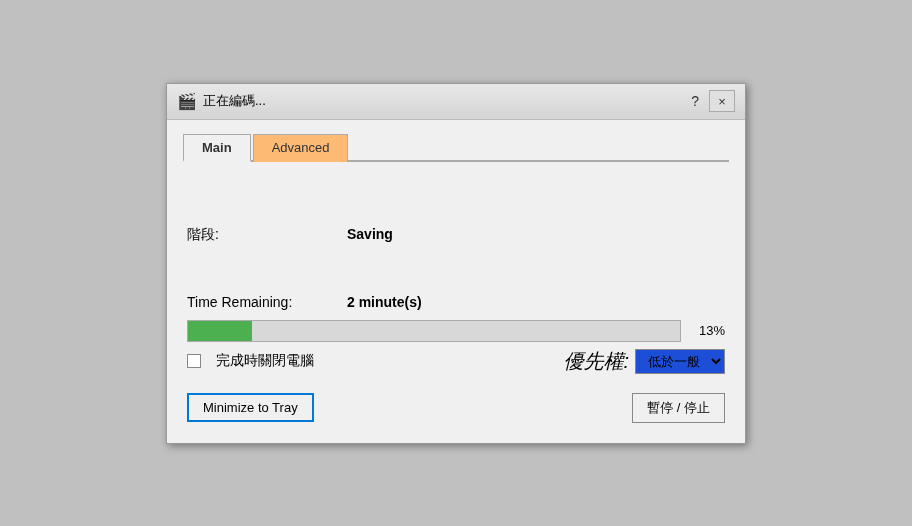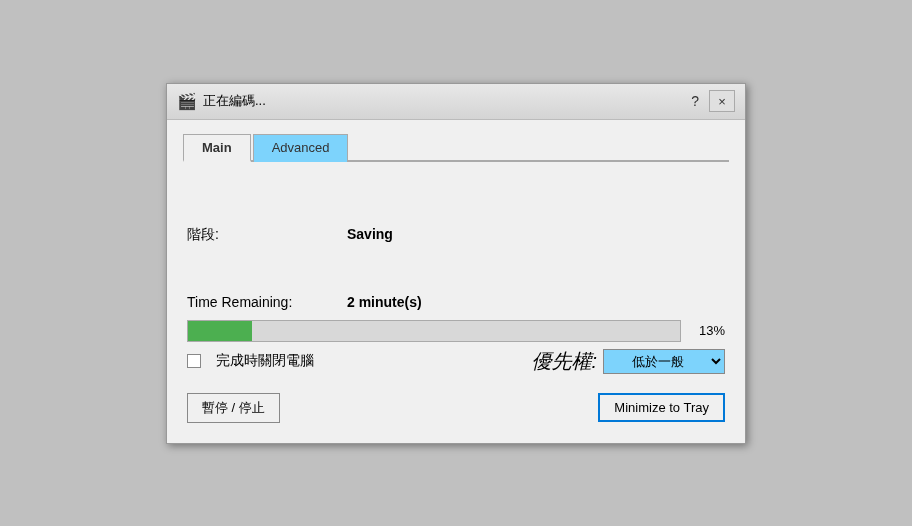--- a/index.html
+++ b/index.html
@@ -87,21 +87,21 @@
 
     
     .tabs-row {
       display: flex;
       border-bottom: 2px solid #aaa;
       margin-bottom: 16px;
     }
 
     .tab {
       padding: 5px 18px;
-      background: #7dd3fc;
+      background: #fdba74;
       border: 1px solid #aaa;
       border-bottom: none;
       cursor: pointer;
       font-size: 13px;
       margin-right: 2px;
       position: relative;
       top: 2px;
       color: #333;
     }
 
@@ -208,23 +208,23 @@
       gap: 6px;
     }
 
     .priority-label {
       font-size: 20px;
       color: #000;
       font-style: italic;
     }
 
     .priority-select {
-      padding: 3px 24px;
-      font-size: 13px;
-      background: #7dd3fc;
+      padding: 3px 8px;
+      font-size: 13px;
+      background: #1d4ed8;
       border: 1px solid #888;
       cursor: pointer;
       min-width: 90px;
     }
 
     
     .button-row {
       display: flex;
       align-items: center;
       justify-content: space-between;
@@ -304,18 +304,18 @@
             <option>高</option>
             <option>高於一般</option>
             <option>一般</option>
             <option selected="">低於一般</option>
             <option>低</option>
           </select>
         </div>
       </div>
 
       <div class="button-row">
+        <button class="btn btn-minimize">Minimize to Tray</button>
         <button class="btn btn-pause">暫停 / 停止</button>
-        <button class="btn btn-minimize">Minimize to Tray</button>
       </div>
     </div>
   </div>
 </div>
 
 </body></html>

